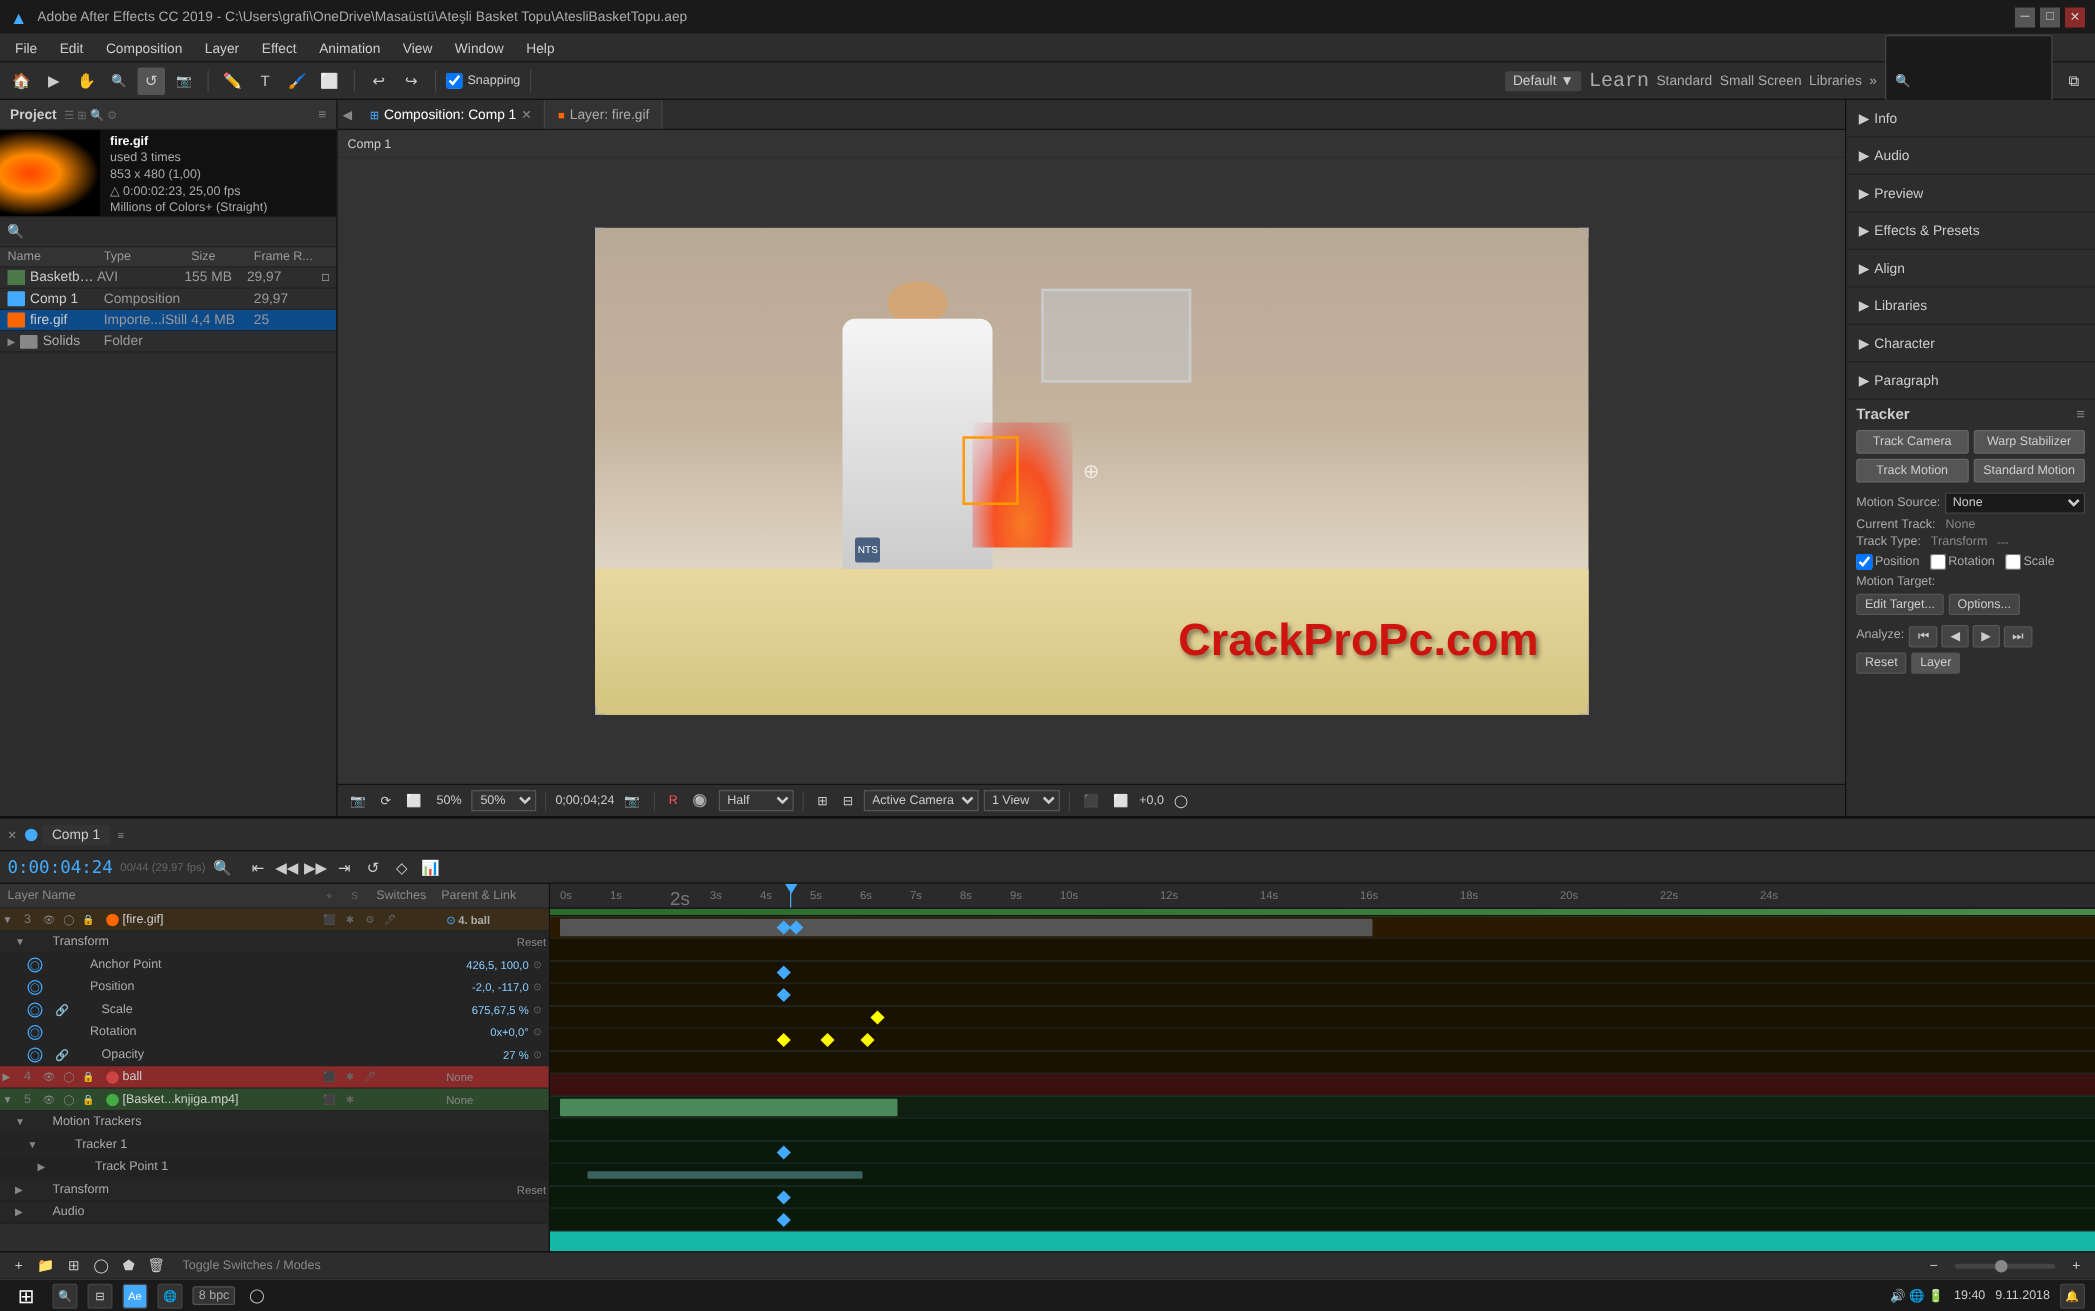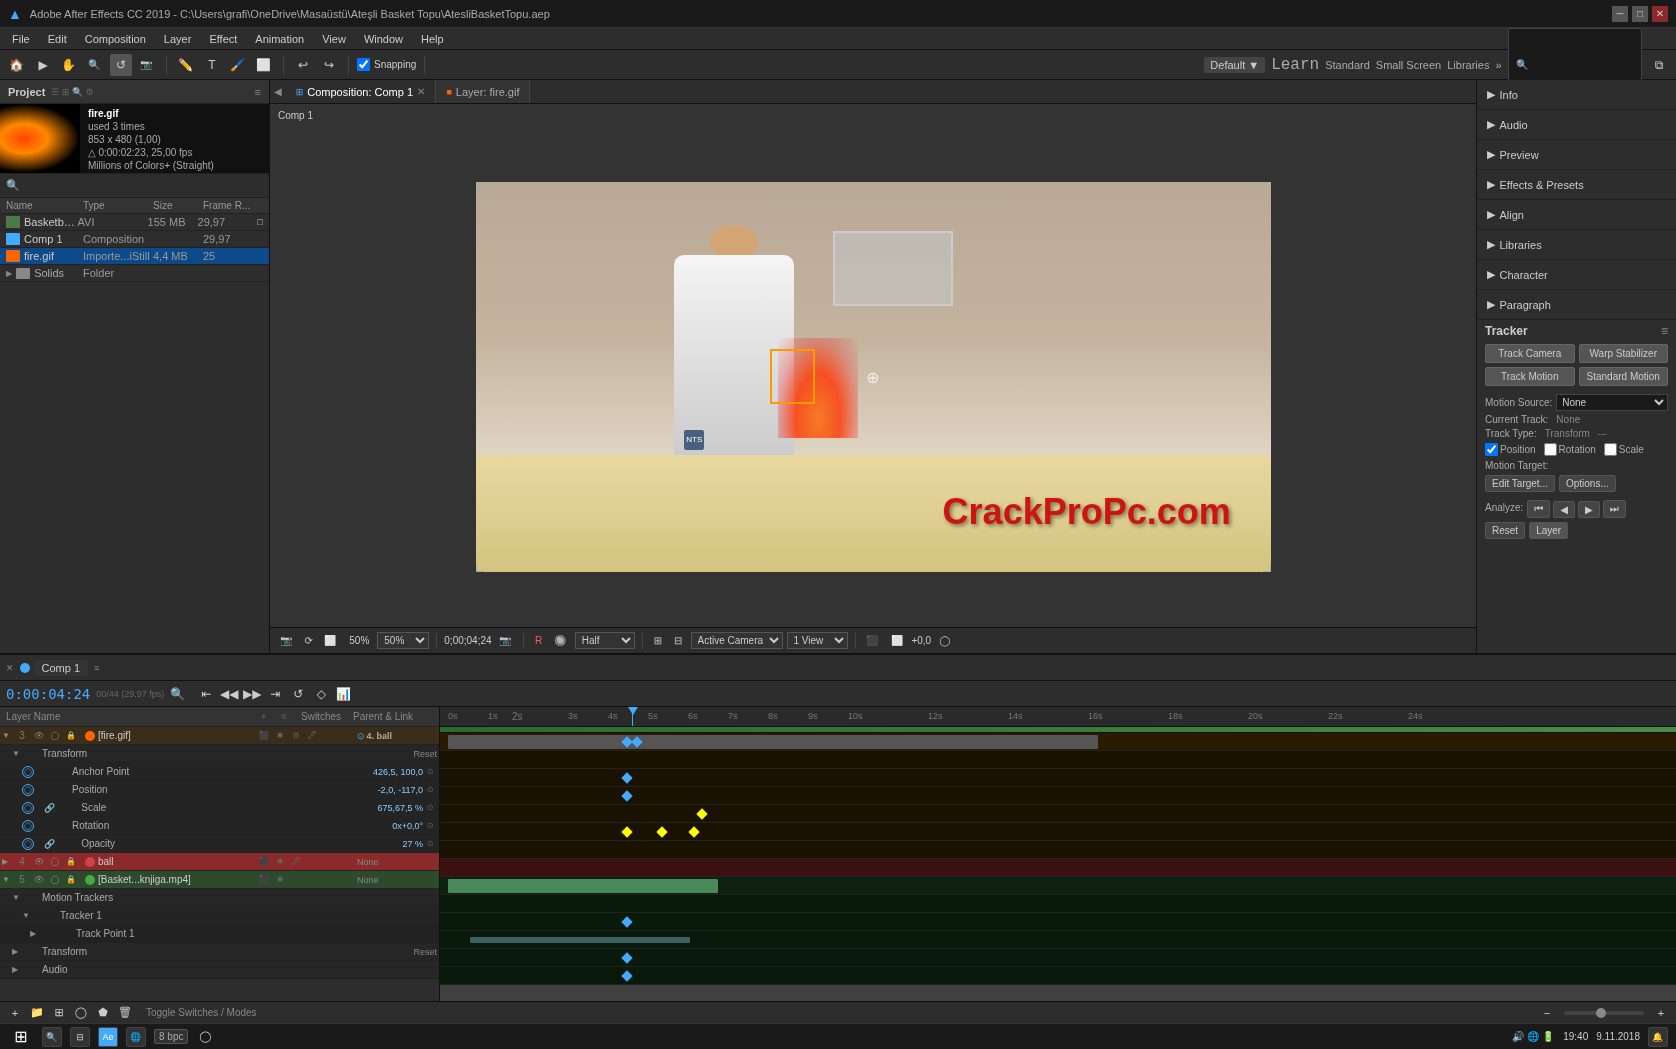--- a/index.html
+++ b/index.html
@@ -661,21 +661,21 @@
     .expand-arrow {
       color: #888;
       font-size: 8px;
       width: 10px;
       flex-shrink: 0;
     }
 
     
     #timeline-tracks {
       flex: 1;
-      background: #404040;
+      background: #14b8a6;
       overflow-x: auto;
       overflow-y: hidden;
       position: relative;
     }
     #timeline-ruler {
       height: 20px;
       background: #2a2a2a;
       position: sticky;
       top: 0;
       display: flex;
@@ -1387,21 +1387,21 @@
 
       </div>
 
       <div id="timeline-tracks">
 
         <div id="timeline-ruler">
           <div style="position:relative; width:100%; height:100%; min-width:1000px;">
 
             <span style="position:absolute; left:8px; font-size:9px; color:#777; top:4px;">0s</span>
             <span style="position:absolute; left:48px; font-size:9px; color:#777; top:4px;">1s</span>
-            <span style="position:absolute; left:72px; font-size:10px; color:#777; top:4px;">2s</span>
+            <span style="position:absolute; left:96px; font-size:15px; color:#777; top:4px;">2s</span>
             <span style="position:absolute; left:128px; font-size:9px; color:#777; top:4px;">3s</span>
             <span style="position:absolute; left:168px; font-size:9px; color:#777; top:4px;">4s</span>
             <span style="position:absolute; left:208px; font-size:9px; color:#777; top:4px;">5s</span>
             <span style="position:absolute; left:248px; font-size:9px; color:#777; top:4px;">6s</span>
             <span style="position:absolute; left:288px; font-size:9px; color:#777; top:4px;">7s</span>
             <span style="position:absolute; left:328px; font-size:9px; color:#777; top:4px;">8s</span>
             <span style="position:absolute; left:368px; font-size:9px; color:#777; top:4px;">9s</span>
             <span style="position:absolute; left:408px; font-size:9px; color:#777; top:4px;">10s</span>
             <span style="position:absolute; left:488px; font-size:9px; color:#777; top:4px;">12s</span>
             <span style="position:absolute; left:568px; font-size:9px; color:#777; top:4px;">14s</span>

